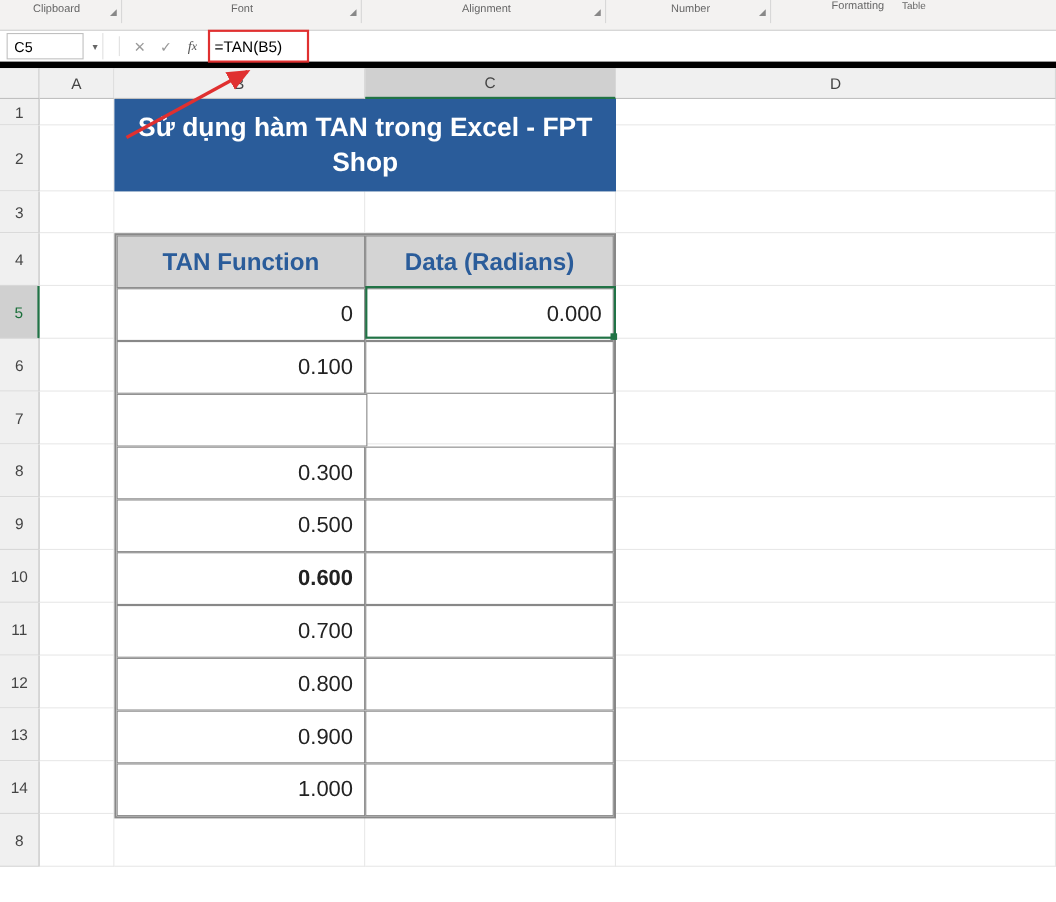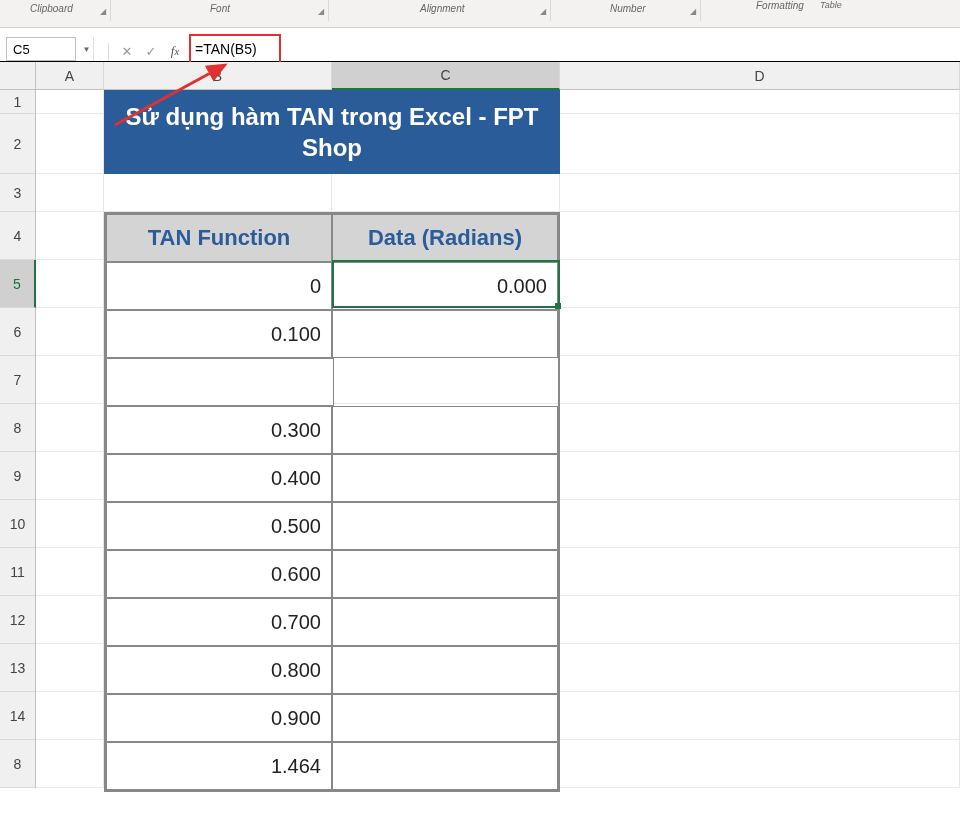--- a/index.html
+++ b/index.html
@@ -1,23 +1,23 @@
 <!DOCTYPE html>
 <html><head>
 <meta charset="utf-8">
 <style>
 * { box-sizing: border-box; margin: 0; padding: 0; }
 body { font-family: "Segoe UI", Tahoma, sans-serif; background: #fff; width: 960px; height: 820px; overflow: hidden; position: relative; }
 
 .ribbon-groups { height: 28px; background: #f3f2f1; display: flex; align-items: flex-start; font-size: 10px; color: #666; position: relative; border-bottom: 1px solid #d0d0d0; }
-.ribbon-group { position: absolute; text-align: right; top: 3px; font-style: italic; }
+.ribbon-group { position: absolute; text-align: right; top: 3px; }
 .ribbon-sep { position: absolute; top: 0; bottom: 6px; width: 1px; background: #d8d8d8; }
 .ribbon-corner { font-size: 8px; color: #888; position: absolute; }
 
-.formula-bar { height: 34px; display: flex; align-items: flex-end; border-bottom: 1px solid #000000; background: #fff; padding: 0 6px; gap: 4px; }
+.formula-bar { height: 34px; display: flex; align-items: center; border-bottom: 6px solid #000000; background: #fff; padding: 0 6px; gap: 4px; }
 .name-box { width: 70px; height: 24px; border: 1px solid #c0c0c0; font-size: 13px; padding: 2px 6px; display: flex; align-items: center; background: #fff; }
 .name-box-arrow { width: 14px; height: 24px; display: flex; align-items: center; justify-content: center; color: #666; font-size: 8px; border-right: 1px solid #e0e0e0; margin-right: 6px; }
 .fb-sep { width: 1px; height: 18px; background: #e0e0e0; margin: 0 4px; }
 .fb-btn { width: 20px; height: 20px; display: flex; align-items: center; justify-content: center; font-size: 13px; color: #999; }
 .fb-btn.fx { font-style: italic; font-family: serif; color: #555; font-size: 13px; }
 .formula-input { flex: 1; height: 24px; font-size: 14px; padding: 2px 6px; display: flex; align-items: center; position: relative; }
 .formula-highlight { position: absolute; border: 2px solid #e03030; left: 0px; top: -3px; width: 92px; height: 30px; pointer-events: none; }
 
 .arrow-annotation { position: absolute; left: 110px; top: 60px; width: 130px; height: 70px; pointer-events: none; z-index: 10; }
 
@@ -138,45 +138,41 @@
               <div class="dt-cell" style="width: 228px;"></div>
             </div>
             <div class="dt-row">
               <div class="dt-cell" style="width: 228px;"></div>
             </div>
             <div class="dt-row">
               <div class="dt-cell" style="width: 228px;">0.300</div>
               <div class="dt-cell" style="width: 228px;"></div>
             </div>
             <div class="dt-row">
-              <div class="dt-cell" style="width: 228px;">0.400</div>
-              <div class="dt-cell" style="width: 228px;"></div>
-            </div>
-            <div class="dt-row">
               <div class="dt-cell" style="width: 228px;">0.500</div>
               <div class="dt-cell" style="width: 228px;"></div>
             </div>
             <div class="dt-row">
-              <div class="dt-cell" style="width: 228px;">0.600</div>
+              <div class="dt-cell" style="width: 228px; font-weight: bold;">0.600</div>
               <div class="dt-cell" style="width: 228px;"></div>
             </div>
             <div class="dt-row">
               <div class="dt-cell" style="width: 228px;">0.700</div>
               <div class="dt-cell" style="width: 228px;"></div>
             </div>
             <div class="dt-row">
               <div class="dt-cell" style="width: 228px;">0.800</div>
               <div class="dt-cell" style="width: 228px;"></div>
             </div>
             <div class="dt-row">
               <div class="dt-cell" style="width: 228px;">0.900</div>
               <div class="dt-cell" style="width: 228px;"></div>
             </div>
             <div class="dt-row">
-              <div class="dt-cell" style="width: 228px;">1.464</div>
+              <div class="dt-cell" style="width: 228px;">1.000</div>
               <div class="dt-cell" style="width: 228px;"></div>
             </div>
           </div>
       </div>
 
       <div class="active-cell-border" style="left:296px;top:170px;width:228px;height:48px">
         <div class="active-cell-handle"></div>
       </div>
 
     <div class="cell-row" style="height: 24px;">

